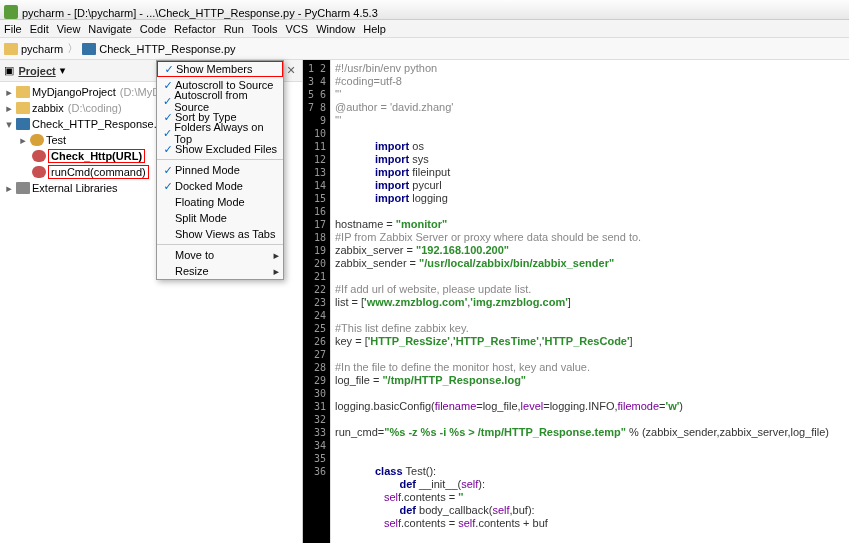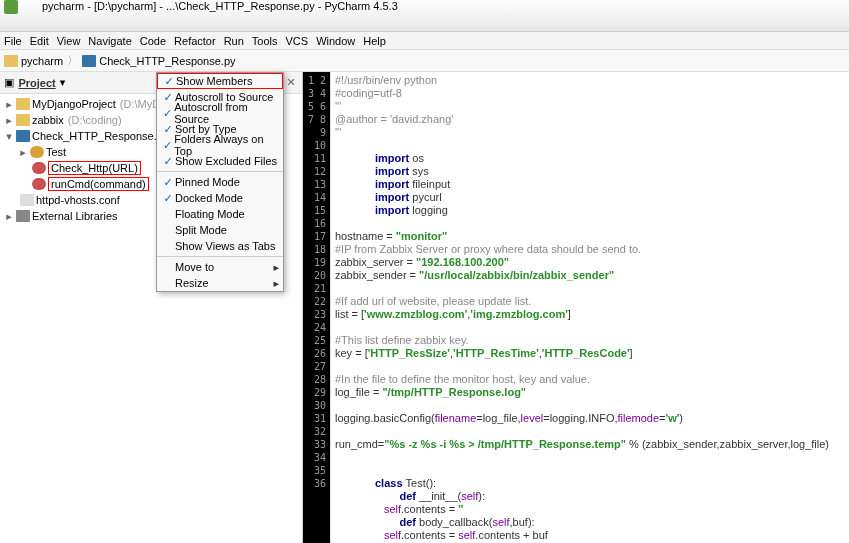--- a/index.html
+++ b/index.html
@@ -1,17 +1,17 @@
 <!DOCTYPE html>
 <html><head>
 <meta charset="utf-8">
 <style>
 * { margin: 0; padding: 0; box-sizing: border-box; font-family: "Segoe UI", Tahoma, sans-serif; font-size: 11px; }
 body { background: #f0f0f0; width: 849px; height: 543px; overflow: hidden; }
-.title-bar { background: linear-gradient(#fdfdfd, #e8e8e8); height: 32px; display: flex; align-items: flex-start; padding: 0 4px; border-bottom: 1px solid #ccc; gap: 20px; }
+.title-bar { background: linear-gradient(#fdfdfd, #e8e8e8); height: 20px; display: flex; align-items: flex-end; padding: 0 4px; border-bottom: 1px solid #ccc; }
 .title-bar .icon { width: 14px; height: 14px; background: #5a9b3a; border-radius: 2px; margin-right: 4px; }
 .menu-bar { background: #f4f4f4; height: 18px; display: flex; align-items: center; padding: 0 4px; gap: 8px; border-bottom: 1px solid #ddd; }
 .menu-bar span { cursor: default; }
 .breadcrumb { background: #f8f8f8; height: 22px; display: flex; align-items: center; padding: 0 4px; border-bottom: 1px solid #ddd; }
 .breadcrumb .folder-icon { width: 14px; height: 12px; background: #e8c060; border-radius: 1px; margin-right: 3px; display: inline-block; }
 .breadcrumb .py-icon { width: 14px; height: 12px; background: #3572a5; border-radius: 1px; margin-right: 3px; display: inline-block; }
 .breadcrumb .sep { margin: 0 4px; color: #888; }
 .main { display: flex; height: calc(543px - 60px); }
 .sidebar { width: 303px; background: #fff; border-right: 1px solid #ccc; position: relative; }
 .sidebar-header { height: 22px; background: #f4f4f4; border-bottom: 1px solid #ddd; display: flex; align-items: center; padding: 0 4px; gap: 4px; }
@@ -104,31 +104,27 @@
       <div class="tree-row" style="padding-left:4px;">
           <span class="toggle">▾</span>
           <span class="ticon py"></span>
           <span>Check_HTTP_Response.py</span>
         </div>
       <div class="tree-row" style="padding-left:18px;">
           <span class="toggle">▸</span>
           <span class="ticon class"></span>
           <span>Test</span>
         </div>
-      <div class="tree-row" style="padding-left:30px;">
+      <div class="tree-row" style="padding-left:30px;font-weight:bold;">
           <span class="ticon func"></span>
           <span class="boxed">Check_Http(URL)</span>
         </div>
       <div class="tree-row" style="padding-left:30px;">
           <span class="ticon func"></span>
           <span class="boxed">runCmd(command)</span>
-        </div>
-      <div class="tree-row" style="padding-left:18px;">
-          <span class="ticon file"></span>
-          <span>httpd-vhosts.conf</span>
         </div>
       <div class="tree-row">
           <span class="toggle">▸</span>
           <span class="ticon lib"></span>
           <span>External Libraries</span>
         </div>
     </div>
 
     <div class="context-menu">
       <div class="item selected">

